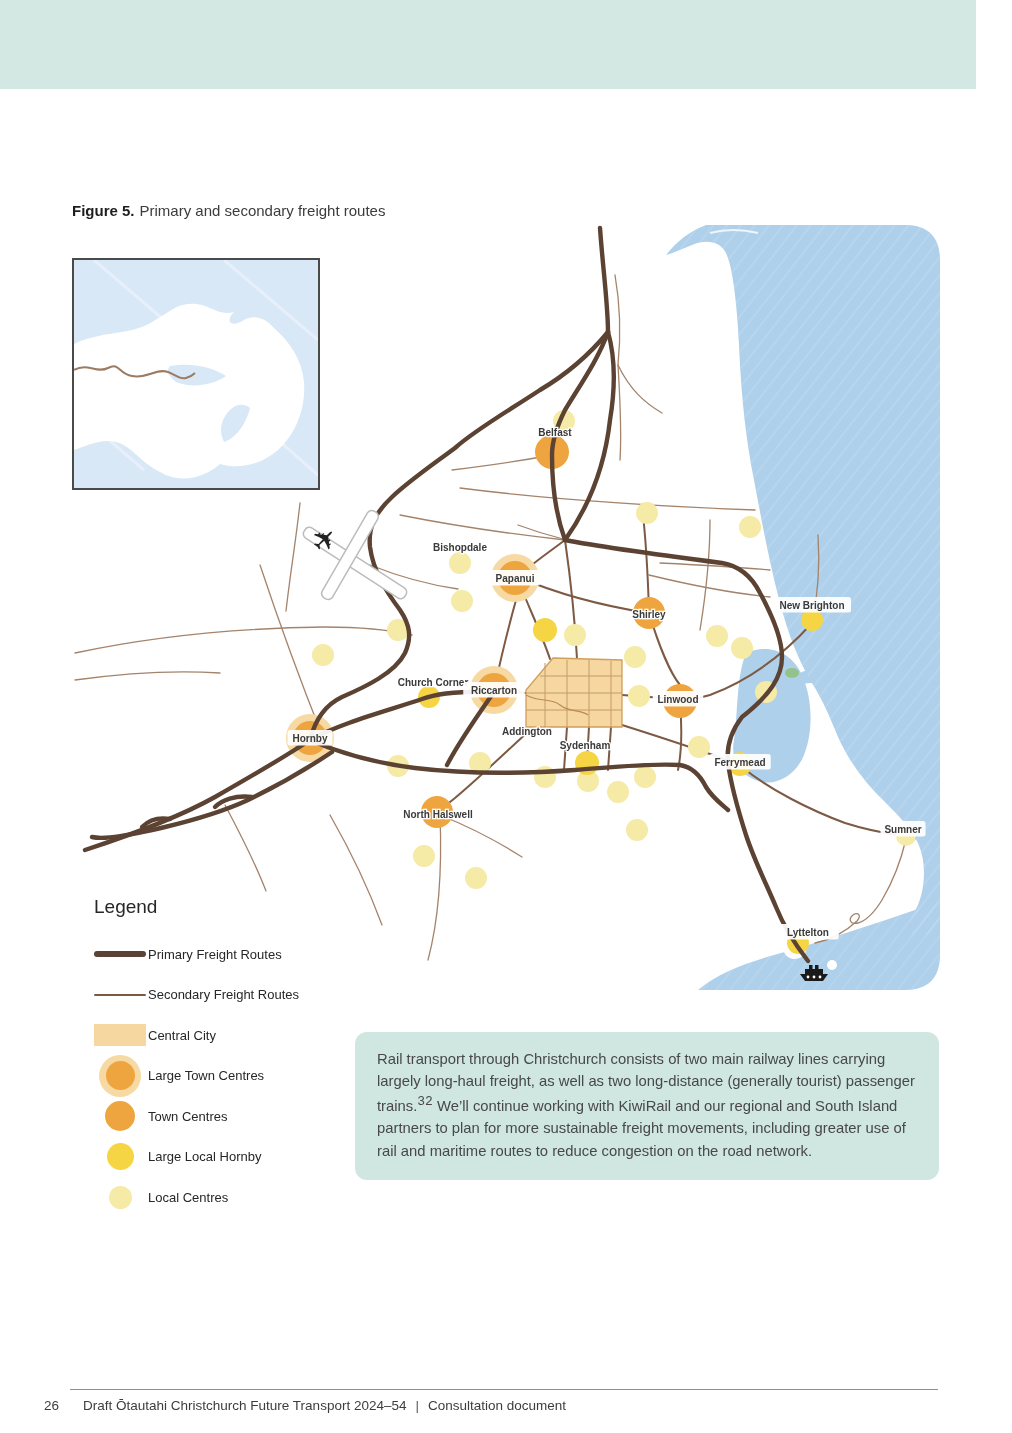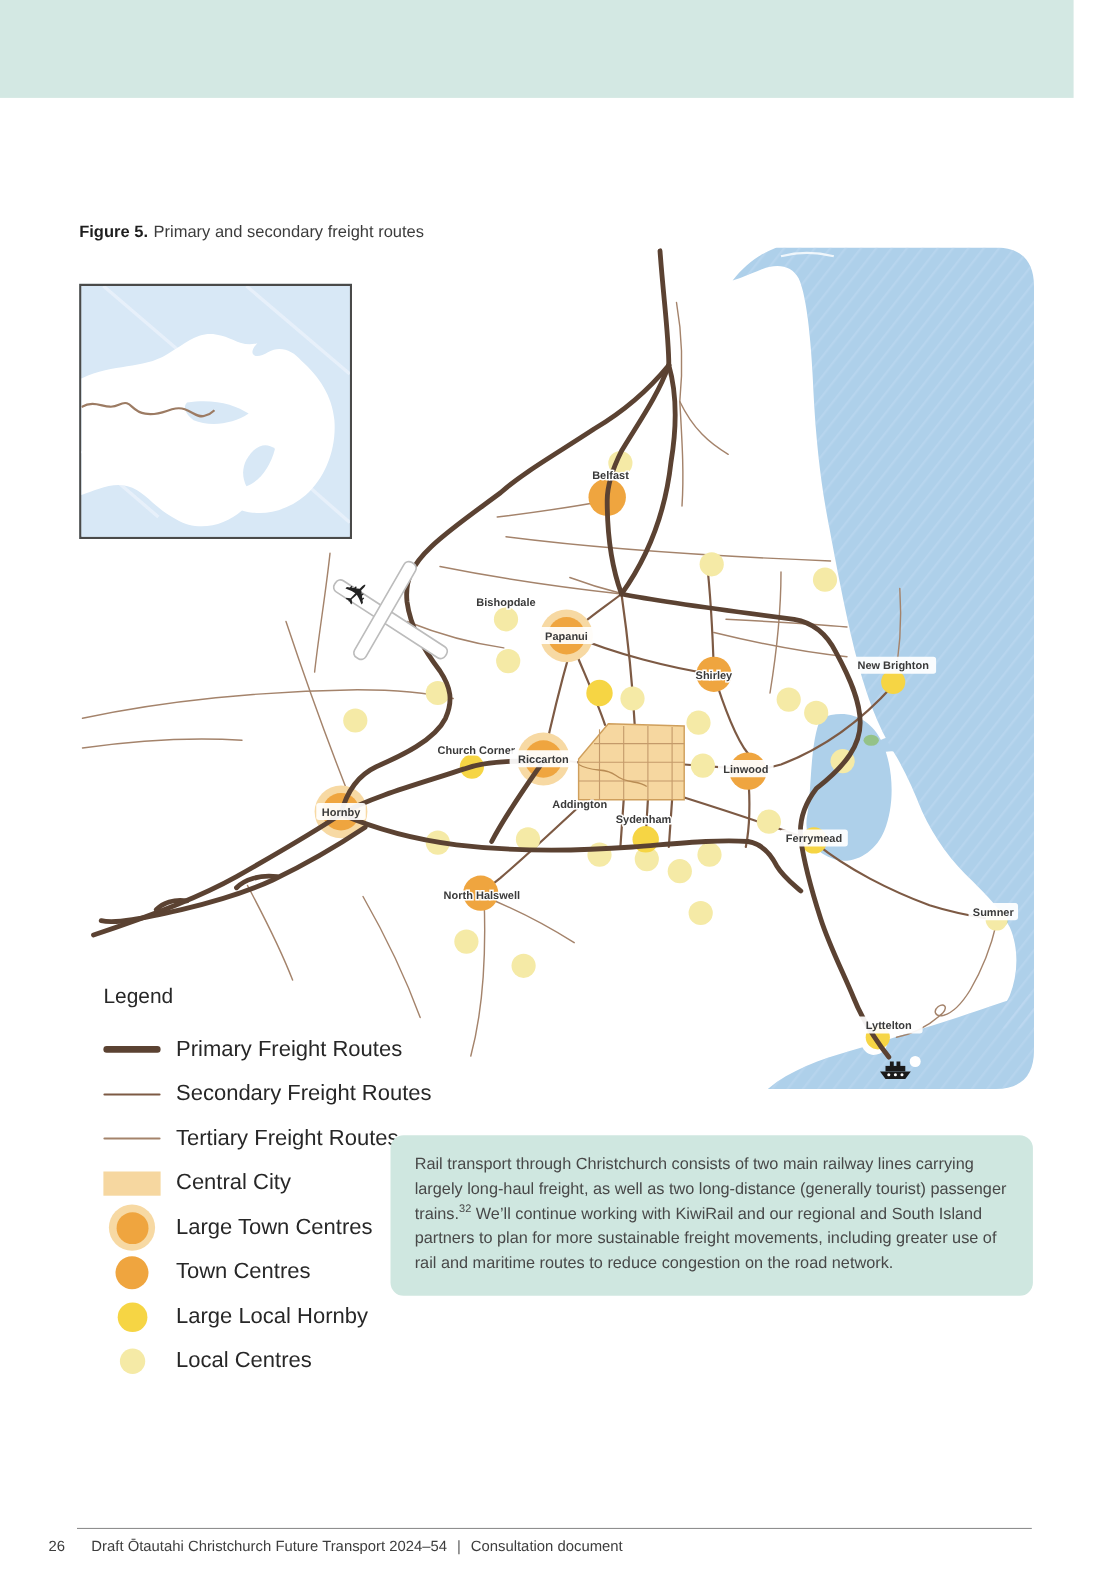--- a/index.html
+++ b/index.html
@@ -16,26 +16,26 @@
   .rs{fill:none;stroke:#7d5a44;stroke-width:2;stroke-linecap:round;stroke-linejoin:round;}
   .rt{fill:none;stroke:#a4836b;stroke-width:1.3;stroke-linecap:round;stroke-linejoin:round;}
   .sea{fill:#aed0ea;}
   .maplbl{font-family:"Liberation Sans",sans-serif;font-size:10px;font-weight:600;fill:#3a3a3a;}
   .halo{paint-order:stroke;stroke:#ffffff;stroke-width:2.6px;}
   
   .legend{position:absolute;left:92px;top:896px;z-index:4;}
   .legend-title{font-size:19px;color:#272727;margin:0 0 16px 2px;}
   .legend-row{display:flex;align-items:center;height:40.5px;}
   .legend-swatch{width:56px;display:flex;justify-content:center;align-items:center;flex:0 0 56px;}
-  .legend-label{margin-left:12px;font-size:20px;color:#272727;}
+  .legend-label{font-size:13px;color:#272727;}
   
   .callout{position:absolute;left:355px;top:1032px;width:584px;box-sizing:border-box;z-index:4;
            background:#cfe7e0;border-radius:12px;padding:16px 22px 18px 22px;
            font-size:14.8px;line-height:1.5;color:#484848;}
-  .callout sup{font-size:10px;}
+  .callout sup{font-size:13px;font-family:Liberation Mono, monospace;}
   
   .footer-rule{position:absolute;left:70px;top:1389px;width:868px;height:1px;background:#8f8f8f;}
   .footer{position:absolute;left:44px;top:1398px;font-size:13.5px;color:#3d3d3d;}
   .footer .pagenum{font-weight:normal;margin-right:24px;}
   .footer .sep{margin:0 9px;color:#5a5a5a;}
 </style>
 </head>
 <body>
 
 <div class="page">
@@ -277,26 +277,20 @@
           <div class="legend-label">Primary Freight Routes</div>
         </div>
         <div class="legend-row">
           <div class="legend-swatch">
             <div style="width: 52px; height: 2.5px; background: rgb(125, 90, 68); border-radius: 2.5px;"></div>
           </div>
           <div class="legend-label">Secondary Freight Routes</div>
         </div>
         <div class="legend-row">
           <div class="legend-swatch">
-            <div style="width: 52px; height: 2px; background: rgb(164, 131, 107); border-radius: 2px;"></div>
-          </div>
-          <div class="legend-label">Tertiary Freight Routes</div>
-        </div>
-        <div class="legend-row">
-          <div class="legend-swatch">
             <div style="width: 52px; height: 22px; background: rgb(246, 215, 160);"></div>
           </div>
           <div class="legend-label">Central City</div>
         </div>
         <div class="legend-row">
           <div class="legend-swatch">
             <div style="width: 42px; height: 42px; border-radius: 50%; background: rgb(247, 217, 163); display: flex; align-items: center; justify-content: center;">
               <div style="width: 29px; height: 29px; border-radius: 50%; background: rgb(239, 165, 63);"></div>
             </div>
           </div>

